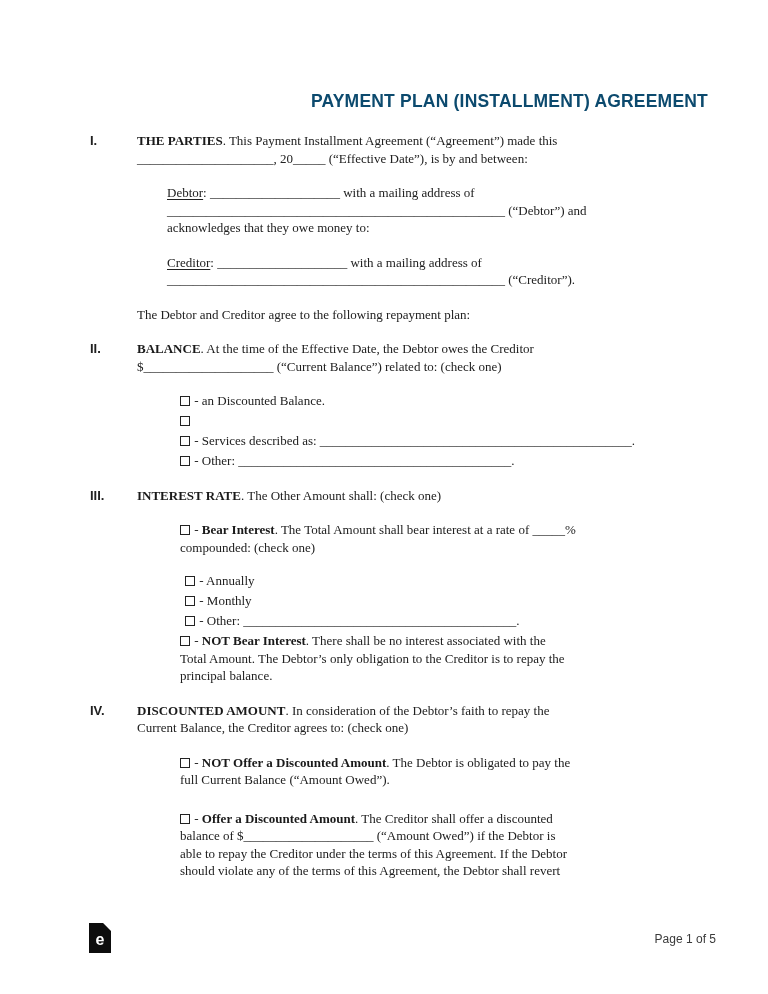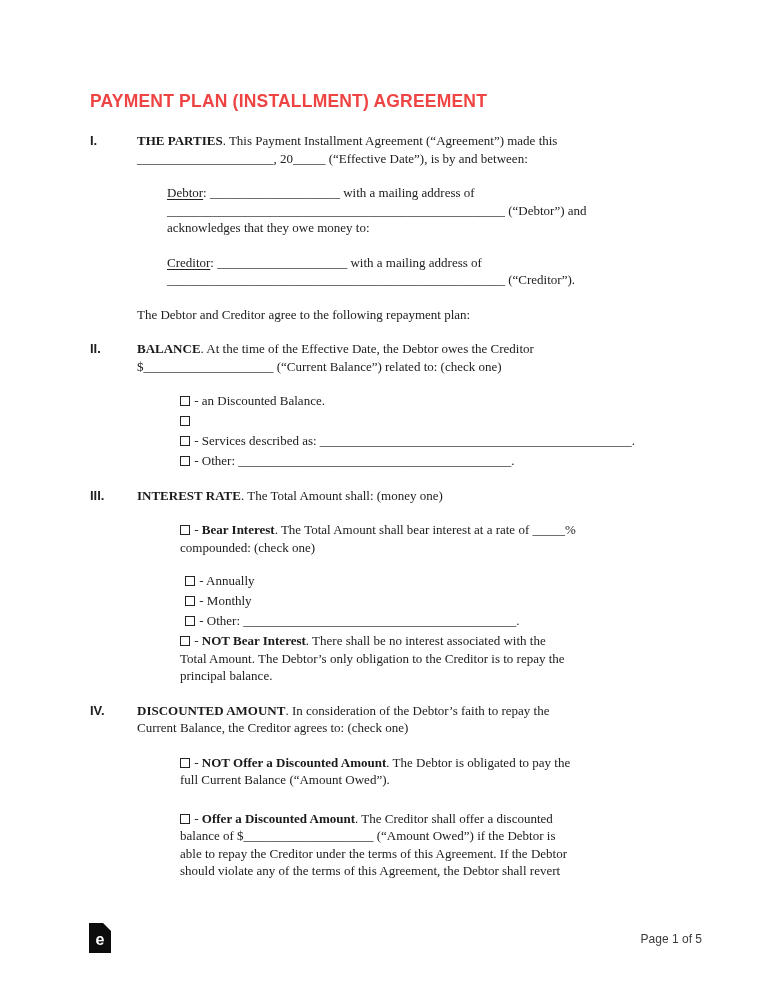--- a/index.html
+++ b/index.html
@@ -7,22 +7,22 @@
     position:relative;
     width:768px;height:994px;
     background:#ffffff;
     font-family:"Liberation Sans","DejaVu Sans",sans-serif;
     font-size:13px;line-height:17.5px;color:#212121;
     box-sizing:border-box;
     padding:91px 60px 0 90px;
     overflow:hidden;
   }
   .doc-title{
-    text-align:left;font-weight:bold;font-size:17.5px;
-    letter-spacing:.2px;line-height:20px;color:#ef4444;
+    text-align:right;font-weight:bold;font-size:17.5px;
+    letter-spacing:.2px;line-height:20px;color:#0c4a6e;
     margin:0 0 21px 0;
   }
   .sec{display:flex;}
   .sec-num{width:47px;flex-shrink:0;font-weight:bold;}
   .sec-body{flex:1;min-width:0;font-family:Liberation Serif, serif;}
   .para{white-space:pre-wrap;margin:0 0 17px 0;}
   .indent1{margin-left:30px;}
   .cb-list{margin:0 0 17px 43px;}
   .cb-list .cb-item{white-space:pre-wrap;margin:0 0 2.5px 0;}
   .sub-list{margin:3px 0 0 48px;}
@@ -39,21 +39,21 @@
     position:absolute;left:89px;top:923px;width:22px;height:30px;
     background:#0d0d0d;
     clip-path:polygon(0 0,64% 0,100% 27%,100% 100%,0 100%);
     display:flex;align-items:center;justify-content:center;
   }
   .footer-logo .e{
     color:#ffffff;font-weight:bold;font-size:16px;line-height:16px;
     margin-top:3px;
   }
   .page-num{
-    position:absolute;top:932px;right:66px;
+    position:absolute;top:932px;right:52px;
     font-size:12px;line-height:15px;color:#3a3a3a;
   }
 </style>
 </head>
 <body>
 
 <div class="page">
 
   <h1 class="doc-title">PAYMENT PLAN (INSTALLMENT) AGREEMENT</h1>
 
@@ -81,21 +81,21 @@
         <div class="cb-item"><span class="cbx"></span></div>
         <div class="cb-item"><span class="cbx"></span><span> - Services described as: ________________________________________________.</span></div>
         <div class="cb-item"><span class="cbx"></span><span> - Other: __________________________________________.</span></div>
       </div>
     </div>
   </div>
 
   <div class="sec">
     <div class="sec-num">III.</div>
     <div class="sec-body">
-      <div class="para"><b>INTEREST RATE</b><span>. The Total Amount shall: (money one)</span></div>
+      <div class="para"><b>INTEREST RATE</b><span>. The Other Amount shall: (check one)</span></div>
       <div class="cb-para" style="margin-bottom:16px;"><span class="cbx"></span><span> - </span><b>Bear Interest</b><span>. The Total Amount shall bear interest at a rate of _____%
 compounded: (check one)</span></div>
       <div class="cb-list sub-list">
         <div class="cb-item"><span class="cbx"></span><span> - Annually</span></div>
         <div class="cb-item"><span class="cbx"></span><span> - Monthly</span></div>
         <div class="cb-item"><span class="cbx"></span><span> - Other: __________________________________________.</span></div>
       </div>
       <div class="cb-para"><span class="cbx"></span><span> - </span><b>NOT Bear Interest</b><span>. There shall be no interest associated with the
 Total Amount. The Debtor’s only obligation to the Creditor is to repay the
 principal balance.</span></div>

